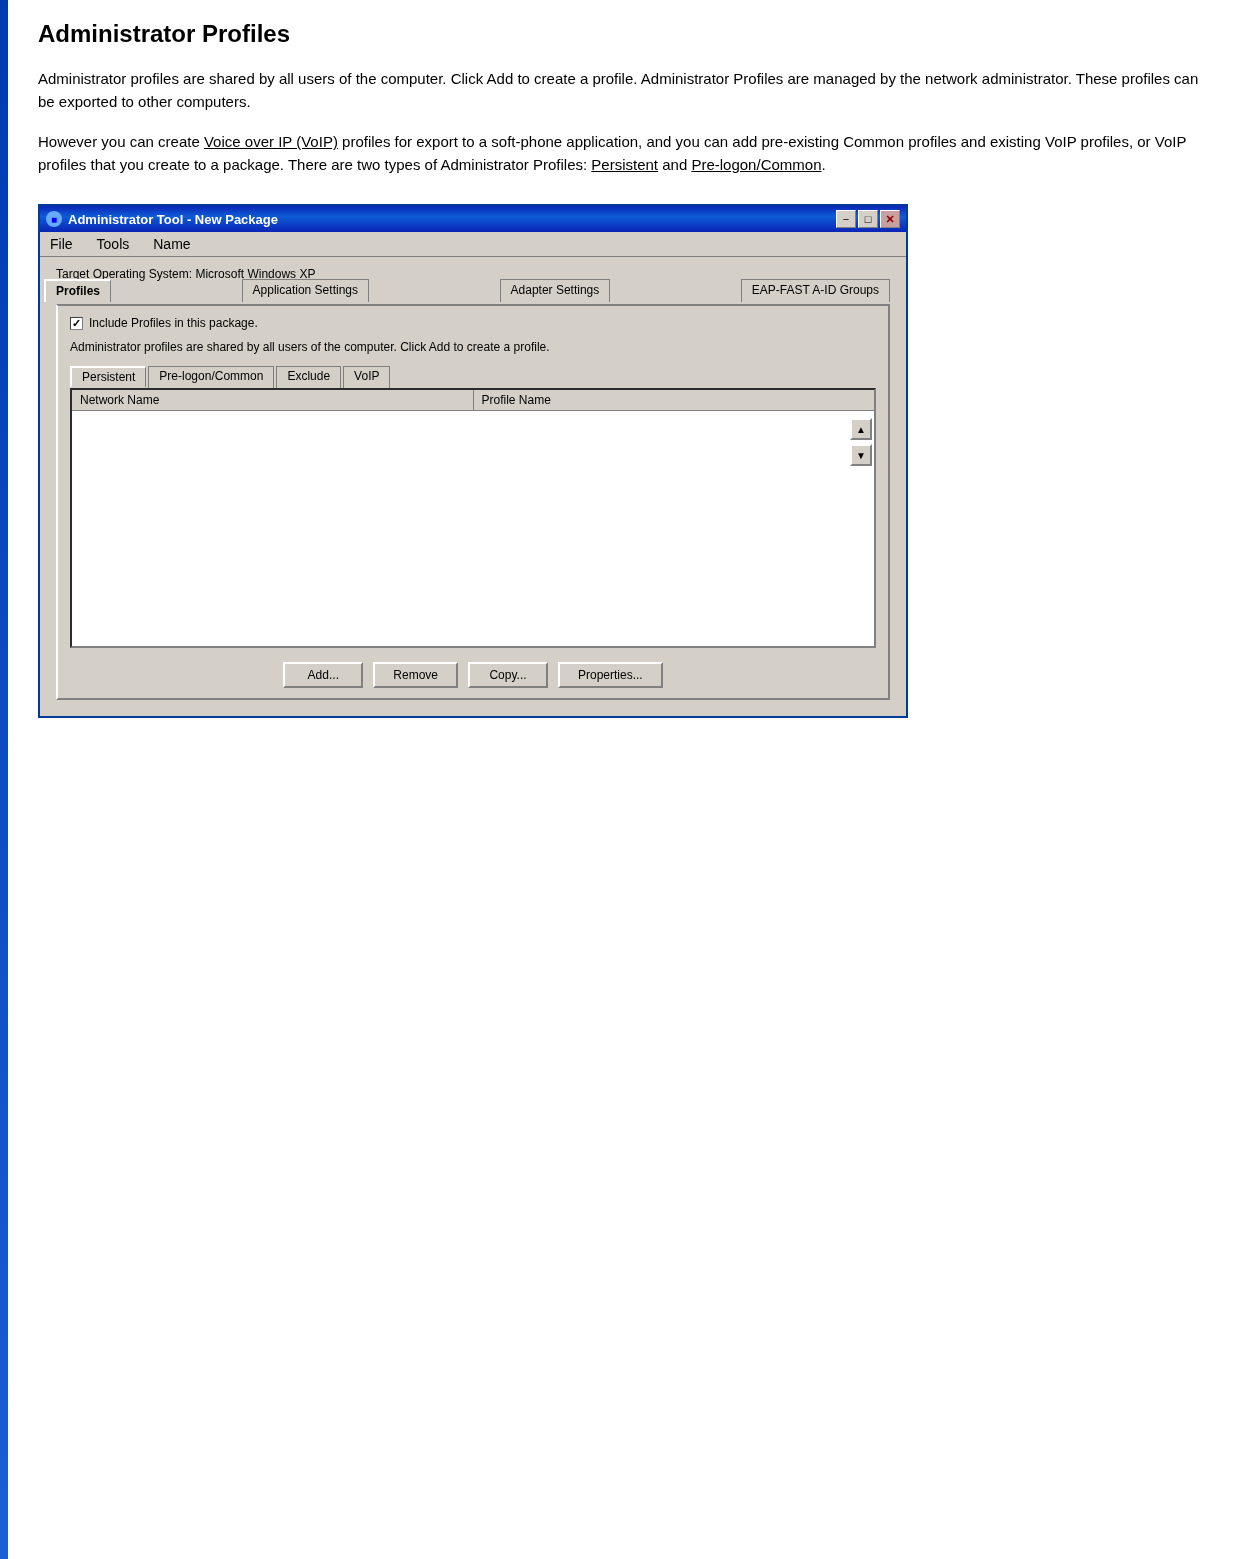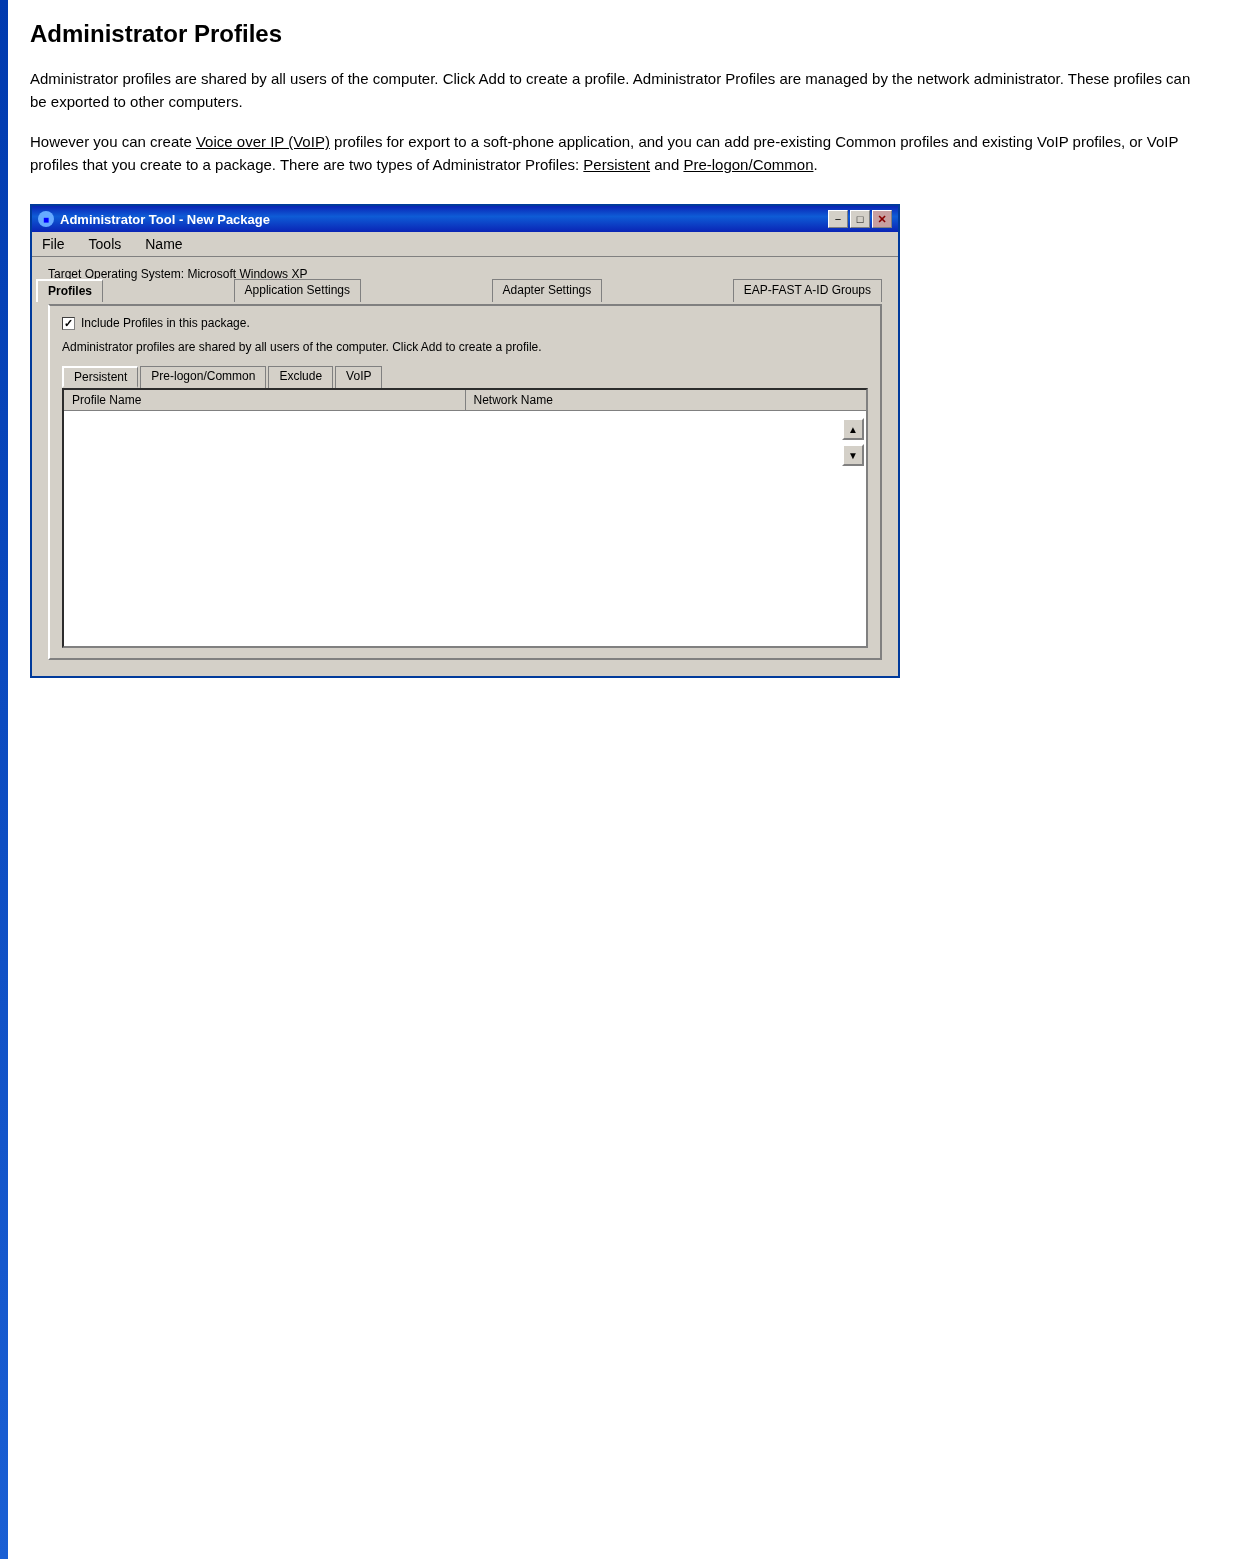--- a/index.html
+++ b/index.html
@@ -256,21 +256,21 @@
     }
     .left-blue-bar {
       position: fixed;
       left: 0;
       top: 0;
       width: 8px;
       height: 100%;
       background: linear-gradient(to bottom, #003aaf, #1a5fd4);
     }
     .content-wrap {
-      margin-left: 0;
+      margin-left: 8px;
     }
   </style>
 </head>
 <body>
 
 <div class="left-blue-bar"></div>
 
 <div class="content-wrap">
   <h1>Administrator Profiles</h1>
 
@@ -331,30 +331,36 @@
             <div class="inner-tabs-bar">
               <div class="inner-tab active">Persistent</div>
               <div class="inner-tab">Pre-logon/Common</div>
               <div class="inner-tab">Exclude</div>
               <div class="inner-tab">VoIP</div>
             </div>
 
             <div style="position:relative;">
               <div class="profile-table-container">
                 <div class="table-header">
+                  <div class="table-header-cell">Network Name</div>
                   <div class="table-header-cell">Profile Name</div>
-                  <div class="table-header-cell">Network Name</div>
                 </div>
                 <div class="table-body"></div>
               </div>
 
               <div class="scroll-buttons">
                 <div class="scroll-btn">▲</div>
                 <div class="scroll-btn">▼</div>
               </div>
             </div>
           </div>
 
+          <div class="bottom-buttons">
+            <button class="win-action-btn">Add...</button>
+            <button class="win-action-btn">Remove</button>
+            <button class="win-action-btn">Copy...</button>
+            <button class="win-action-btn">Properties...</button>
+          </div>
         </div>
       </div>
     </div>
   </div>
 </div>
 
 </body></html>

